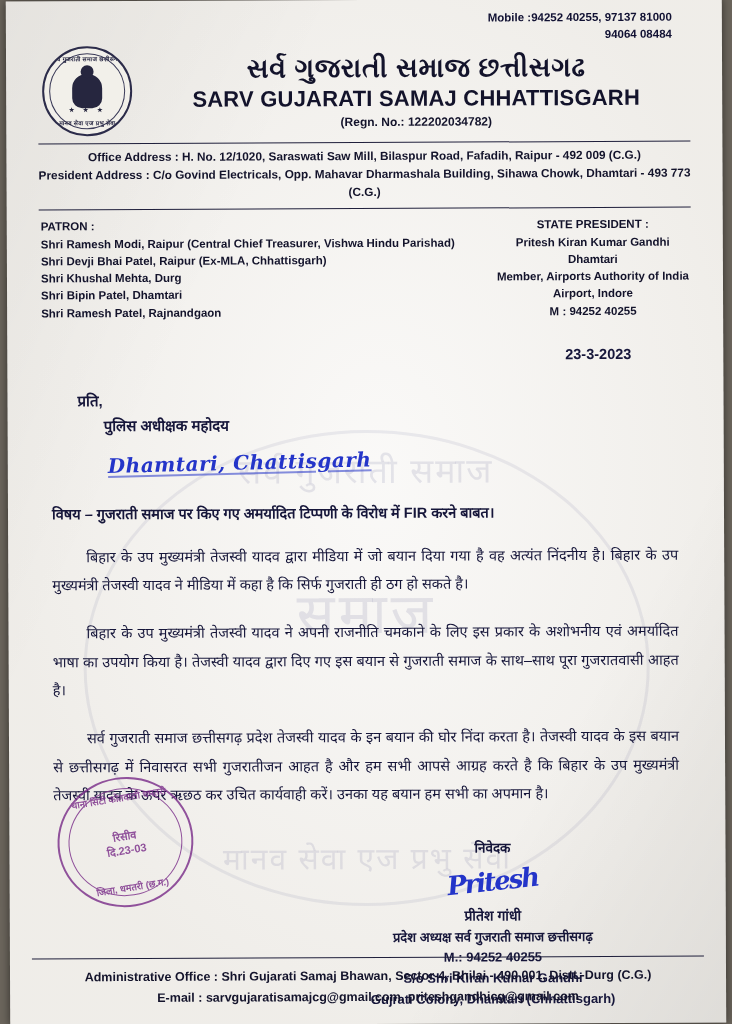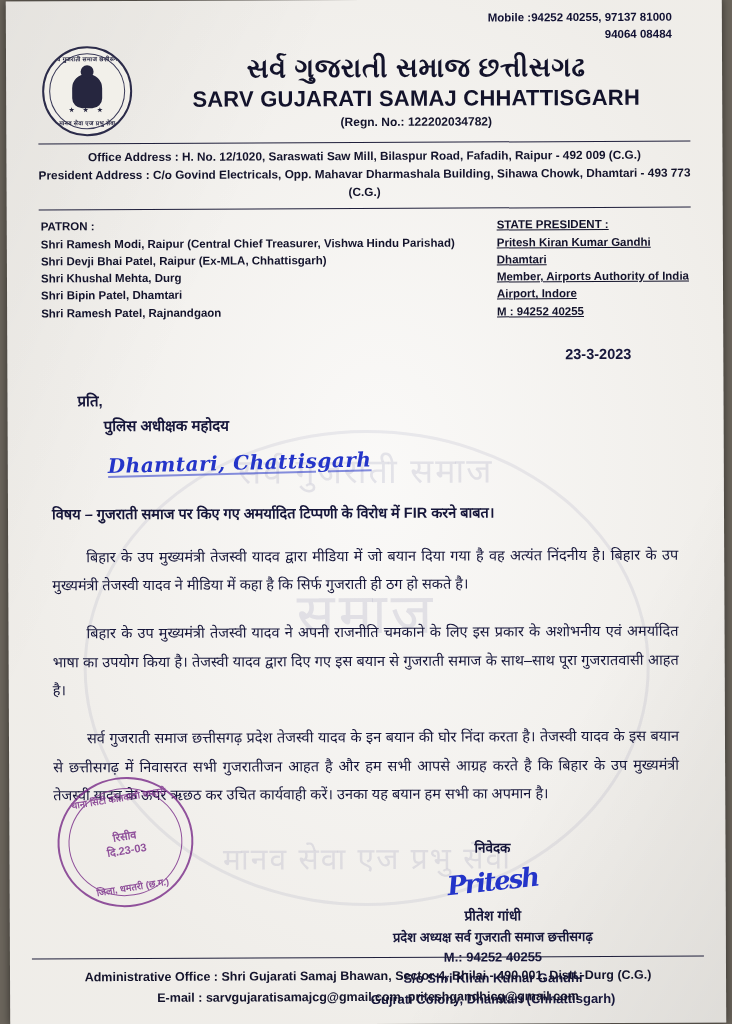--- a/index.html
+++ b/index.html
@@ -209,21 +209,21 @@
   .people {
     display: flex;
     justify-content: space-between;
     font-size: 11.5px;
     line-height: 1.5;
     font-weight: 700;
     padding: 3px 8px 0 8px;
     color: #13132b;
   }
   .people .left { text-align: left; }
-  .people .right { text-align: left; text-decoration: underline; }
+  .people .right { text-align: center; }
   .people .heading { font-weight: 700; }
 
   
   .date {
     text-align: right;
     font-size: 14.5px;
     font-weight: 700;
     padding-right: 66px;
     margin-top: 26px;
     color: #16163a;

